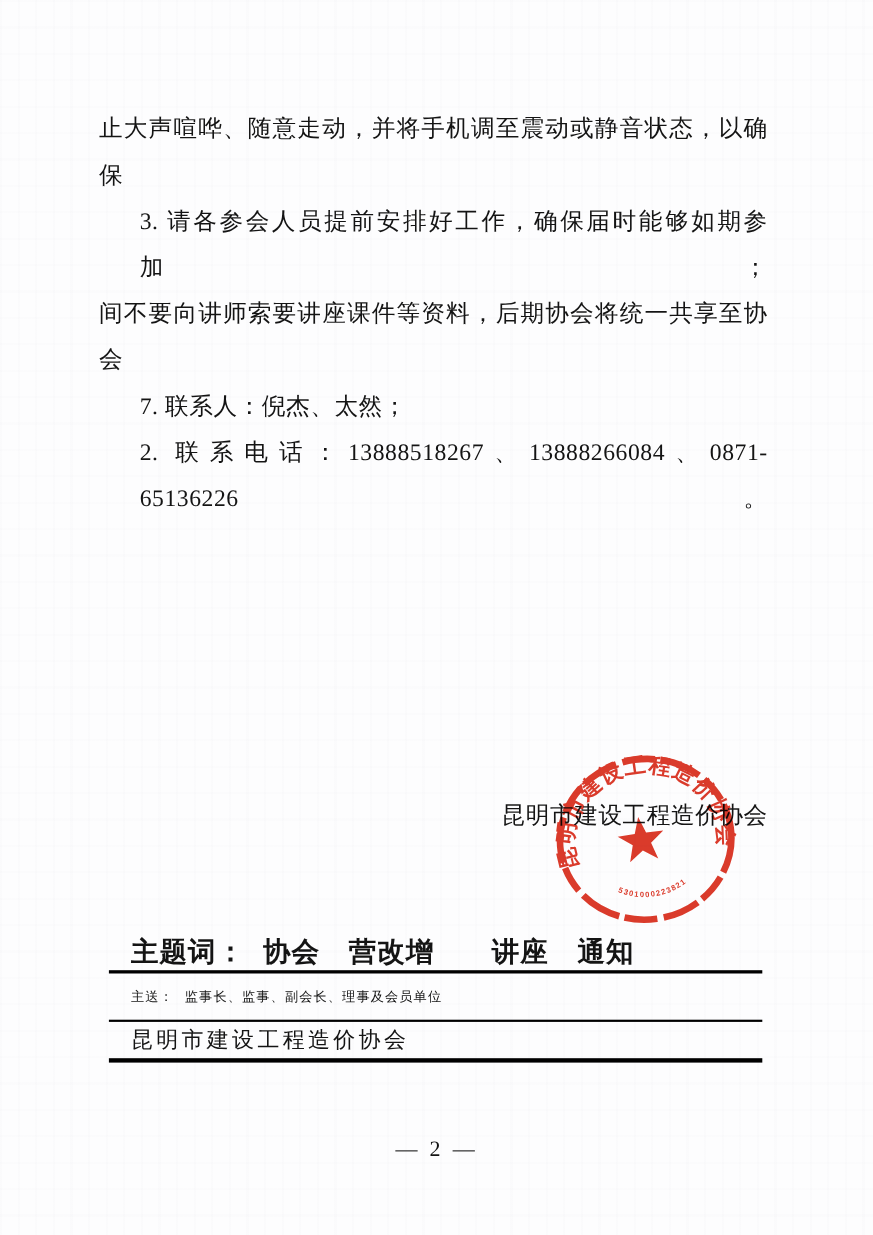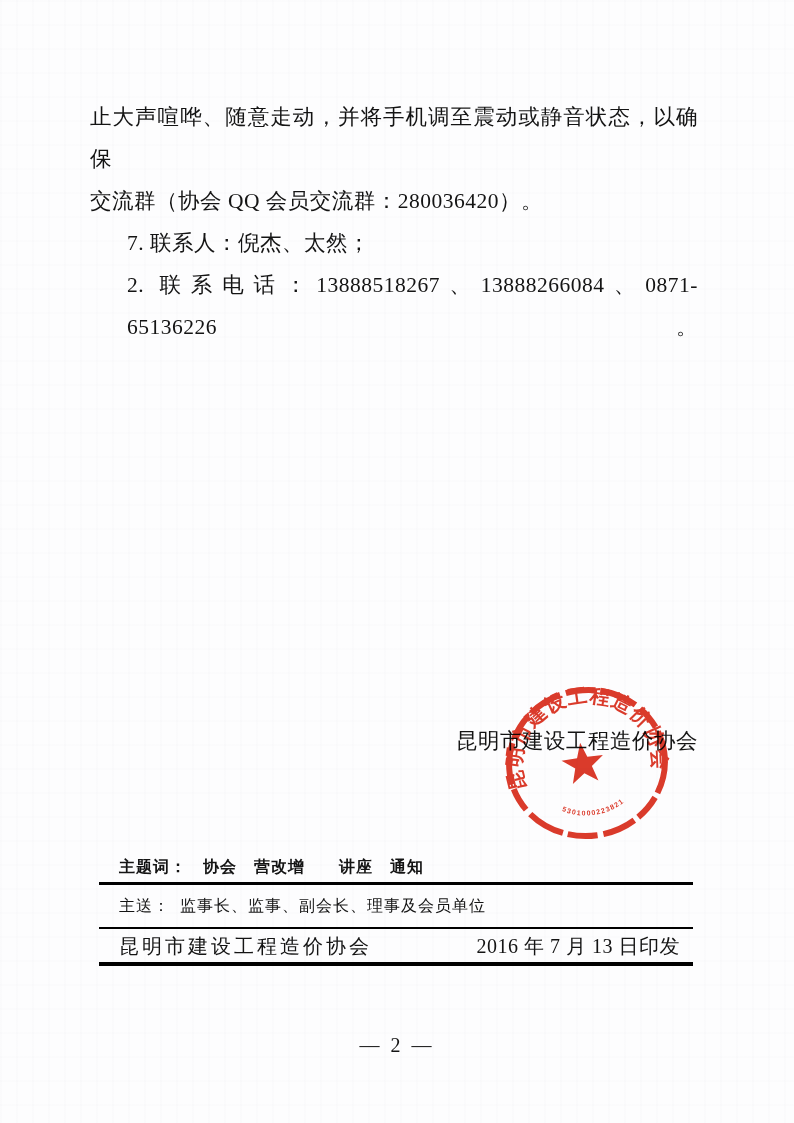--- a/index.html
+++ b/index.html
@@ -39,26 +39,26 @@
     mix-blend-mode:multiply;opacity:0.93;
     transform:rotate(-8deg);
     color:#da2c1b;
     z-index:3;
   }
   .seal text{font-family:"Liberation Sans","DejaVu Sans",sans-serif;}
   
   .doc-footer{position:absolute;left:99px;top:851px;width:594px;}
   .f-row1{
     font-family:"Liberation Sans","DejaVu Sans",sans-serif;
-    font-weight:700;font-size:16px;line-height:31px;
+    font-weight:700;font-size:25px;line-height:31px;
     padding-left:20px;border-bottom:3px solid #000;letter-spacing:1px;
   }
   .f-row1 .f-label{margin-right:16px;}
   .f-row2{
-    font-size:16px;line-height:30px;padding:6px 0 6px 20px;
+    font-size:12px;line-height:30px;padding:6px 0 6px 20px;
     border-bottom:2px solid #000;letter-spacing:1px;
   }
   .f-row2 .f-label{margin-right:10px;}
   .f-row3{
     display:flex;justify-content:space-between;align-items:center;
     font-size:20px;line-height:28px;padding:3px 13px 2px 20px;
     border-bottom:4px solid #000;
   }
   .f-row3 .f-issuer{letter-spacing:3px;}
   .f-row3 .f-issue-date{letter-spacing:0.5px;}
@@ -68,21 +68,22 @@
     text-align:center;font-size:20px;line-height:28px;letter-spacing:3px;
   }
 </style>
 </head>
 <body>
 
 <div class="page">
 
   <div class="doc-body">
     <div class="ln j">止大声喧哗、随意走动，并将手机调至震动或静音状态，以确保</div>
-    <div class="ln">交流群（协会 QQ 会员交流群：280036420）。</div>
+    <div class="ln ind j">3. 请各参会人员提前安排好工作，确保届时能够如期参加；</div>
+    <div class="ln j">间不要向讲师索要讲座课件等资料，后期协会将统一共享至协会</div>
     <div class="ln ind">7. 联系人：倪杰、太然；</div>
     <div class="ln ind j">2. 联系电话：13888518267、13888266084、0871-65136226。</div>
   </div>
 
   <div class="signature">
     <div>昆明市建设工程造价协会</div>
   </div>
 
   <svg class="seal" viewBox="0 0 168 158" xmlns="http://www.w3.org/2000/svg" color="#da2c1b">
     <ellipse cx="84" cy="79" rx="78" ry="73" fill="none" stroke="currentColor" stroke-width="6" stroke-dasharray="42 5 26 5 34 6 30 5 38 6 24 5"></ellipse>
@@ -99,19 +100,18 @@
 
   <div class="doc-footer">
     <div class="f-row1">
       <span class="f-label">主题词：</span><span>协会　营改增　　讲座　通知</span>
     </div>
     <div class="f-row2">
       <span class="f-label">主送：</span><span>监事长、监事、副会长、理事及会员单位</span>
     </div>
     <div class="f-row3">
       <span class="f-issuer">昆明市建设工程造价协会</span>
-      <span class="f-issue-date">2016 年 7 月 13 日印发</span>
     </div>
   </div>
 
   <div class="pageno">— 2 —</div>
 
 </div>
 
 </body></html>

